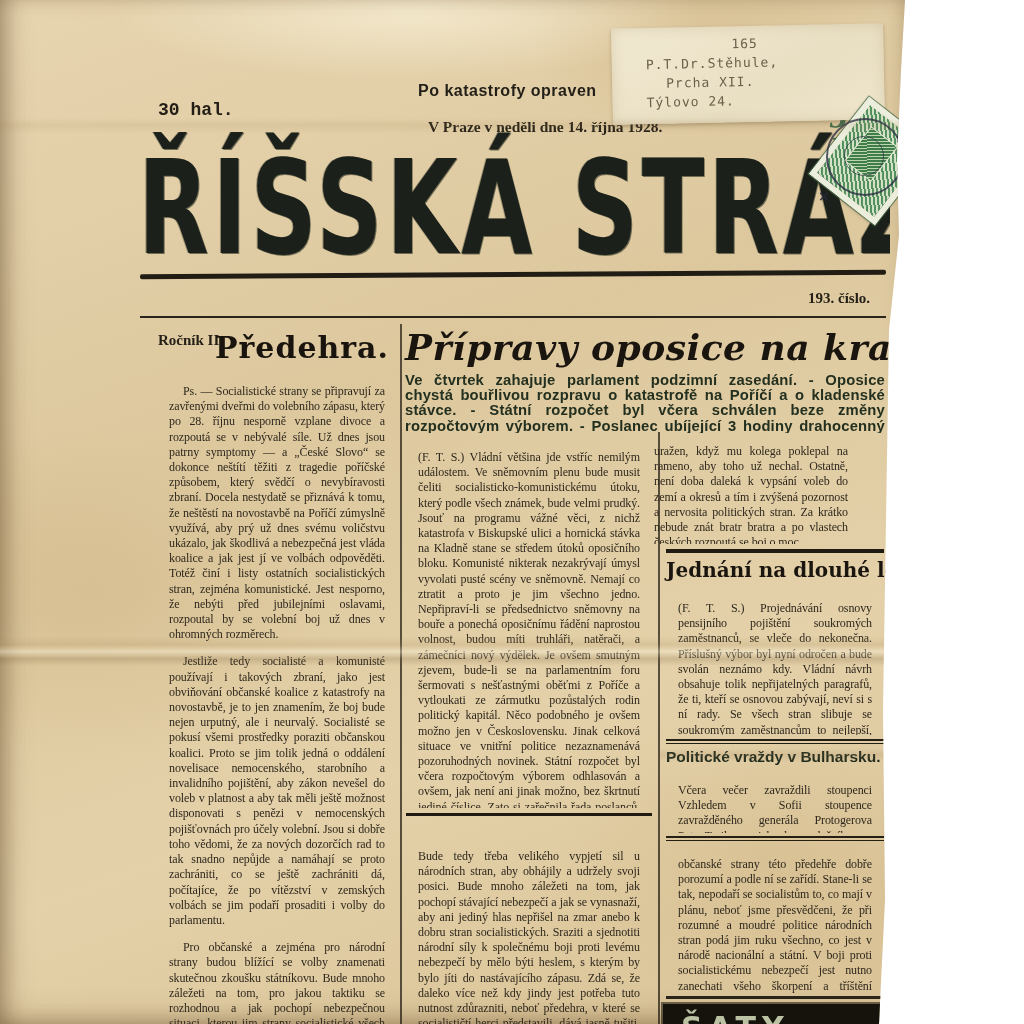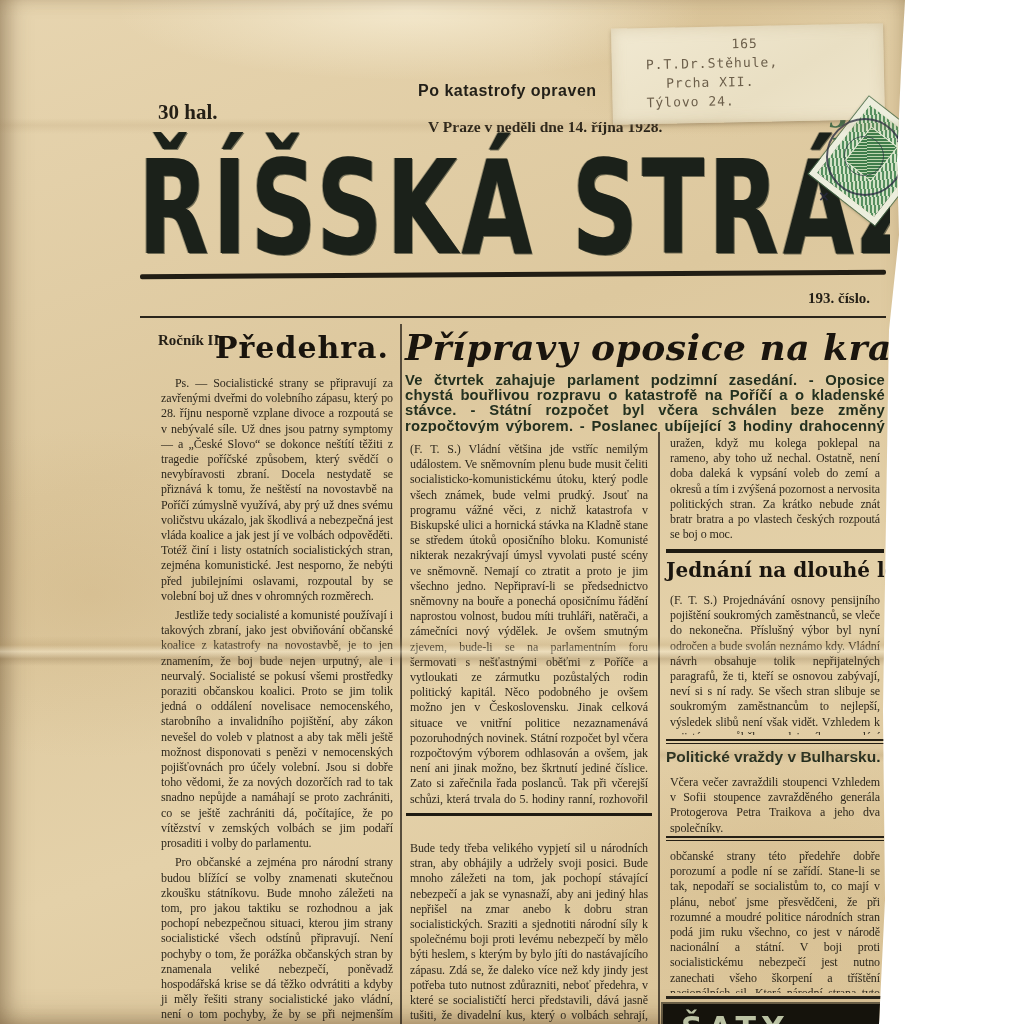--- a/index.html
+++ b/index.html
@@ -14,21 +14,21 @@
       radial-gradient(420px 100px at 45% 1%, rgba(246,236,210,0.85), rgba(246,236,210,0) 70%),
       radial-gradient(260px 140px at 78% 4%, rgba(205,178,128,0.45), rgba(205,178,128,0) 70%),
       radial-gradient(340px 220px at 10% 58%, rgba(196,166,114,0.30), rgba(196,166,114,0) 75%),
       radial-gradient(300px 180px at 85% 85%, rgba(200,172,120,0.28), rgba(200,172,120,0) 75%),
       linear-gradient(160deg,#e7d5b0 0%,#ddc89e 38%,#e4d1a9 68%,#d9c296 100%);
     clip-path:polygon(0 0,905px 0,901px 70px,897px 160px,899px 235px,889px 330px,886px 520px,883px 710px,885px 900px,879px 1024px,0 1024px);
     box-shadow:inset 16px 0 26px -12px rgba(92,70,40,0.55), inset -14px 0 22px -10px rgba(120,92,52,0.40), inset 0 -18px 30px -16px rgba(110,85,48,0.45);
   }
   .crease-h{position:absolute;left:0;width:905px;pointer-events:none;}
   .blk{position:absolute;}
-  .price-left{font-family:Liberation Serif, serif;font-weight:bold;font-size:21px;color:#241f16;}
+  .price-left{font-family:Liberation Mono, monospace;font-weight:bold;font-size:18px;color:#241f16;}
   .confisc{font-family:"Liberation Sans",sans-serif;font-weight:bold;font-size:16px;letter-spacing:0.5px;color:#221f18;}
   .dateline{font-family:"Liberation Serif",serif;font-weight:bold;font-size:15.5px;color:#241f16;}
   .price-right{font-family:"DejaVu Serif",serif;font-style:italic;font-weight:bold;font-size:27px;color:#3e6b4b;transform:rotate(-4deg);}
   .addr-label{
     position:absolute;left:612px;top:26px;width:272px;height:96px;
     background:linear-gradient(150deg,#f1e9d2,#e9dfc3 60%,#efe6cc);
     transform:rotate(-1.2deg);
     box-shadow:0 2px 4px rgba(90,70,40,0.35), inset 0 0 14px rgba(190,170,130,0.4);
     font-family:"DejaVu Sans Mono",monospace;font-size:13px;line-height:19px;color:#6c5f4b;
     padding:8px 0 0 34px;box-sizing:border-box;letter-spacing:1px;
@@ -45,21 +45,21 @@
   .rule-med{position:absolute;background:#2a251b;height:2px;}
   .volume{font-family:"Liberation Serif",serif;font-weight:bold;font-size:15px;color:#241f16;margin-top:44px;}
   .subtitle{font-family:"Liberation Serif",serif;font-weight:bold;font-size:20px;letter-spacing:0.5px;color:#201b13;}
   .issue{font-family:"Liberation Serif",serif;font-weight:bold;font-size:15px;color:#241f16;}
   .col-rule{position:absolute;width:2px;background:rgba(40,34,24,0.75);}
   .art-title{font-family:"DejaVu Serif",serif;font-weight:bold;font-size:30px;letter-spacing:1px;color:#19140d;text-align:center;}
   .body-txt{
     font-family:"Liberation Serif",serif;font-size:12px;line-height:15.2px;
     color:#2e281d;text-align:justify;letter-spacing:-0.1px;overflow:hidden;
   }
-  .body-txt p{margin:4px;text-indent:14px;}
+  .body-txt p{margin:12px;text-indent:14px;}
   .body-txt p.noindent{text-indent:0;}
   .main-headline{
     font-family:"DejaVu Serif",serif;font-style:italic;font-weight:bold;
     font-size:36px;letter-spacing:0.5px;color:#1a150e;white-space:nowrap;
   }
   .subhead{
     font-family:"Liberation Sans",sans-serif;font-weight:bold;font-size:14.8px;line-height:15.2px;
     color:#23301f;text-align:justify;text-align-last:justify;letter-spacing:0.2px;overflow:hidden;
   }
   .sec-title-serif{font-family:"DejaVu Serif",serif;font-weight:bold;font-size:20px;color:#1a150e;white-space:nowrap;}
@@ -127,21 +127,21 @@
   <div class="blk subhead" style="left:405px;top:373px;width:480px;height:60px;">Ve čtvrtek zahajuje parlament podzimní zasedání. - Oposice chystá bouřlivou rozpravu o katastrofě na Poříčí a o kladenské stávce. - Státní rozpočet byl včera schválen beze změny rozpočtovým výborem. - Poslanec ubíjející 3 hodiny drahocenný čas.</div>
 
   <div class="blk body-txt" style="left:406px;top:438px;width:246px;height:370px;">
     <p class="noindent">(F. T. S.) Vládní většina jde vstříc nemilým událostem. Ve sněmovním plenu bude musit čeliti socialisticko-komunistickému útoku, který podle všech známek, bude velmi prudký. Jsouť na programu vážné věci, z nichž katastrofa v Biskupské ulici a hornická stávka na Kladně stane se středem útoků oposičního bloku. Komunisté nikterak nezakrývají úmysl vyvolati pusté scény ve sněmovně. Nemají co ztratit a proto je jim všechno jedno. Nepřipraví-li se předsednictvo sněmovny na bouře a ponechá oposičnímu řádění naprostou volnost, budou míti truhláři, natěrači, a zámečníci nový výdělek. Je ovšem smutným zjevem, bude-li se na parlamentním foru šermovati s nešťastnými oběťmi z Poříče a vytloukati ze zármutku pozůstalých rodin politický kapitál. Něco podobného je ovšem možno jen v Československu. Jinak celková situace ve vnitřní politice nezaznamenává pozoruhodných novinek. Státní rozpočet byl včera rozpočtovým výborem odhlasován a ovšem, jak není ani jinak možno, bez škrtnutí jediné číslice. Zato si zařečnila řada poslanců. Tak při včerejší schůzi, která trvala do 5. hodiny ranní, rozhovořil se n. r. soc. posl. Bergman tak mohutně, že po 3 hodinách nevěděl ještě, má-li přestat, nebo jíti spát. A byl velmi</p>
   </div>
   <div class="divider-thick" style="left:406px;top:813px;width:246px;height:3px;"></div>
   <div class="blk body-txt" style="left:406px;top:837px;width:246px;height:201px;">
     <p class="noindent">Bude tedy třeba velikého vypjetí sil u národních stran, aby obhájily a udržely svoji posici. Bude mnoho záležeti na tom, jak pochopí stávající nebezpečí a jak se vynasnaží, aby ani jediný hlas nepřišel na zmar anebo k dobru stran socialistických. Sraziti a sjednotiti národní síly k společnému boji proti levému nebezpečí by mělo býti heslem, s kterým by bylo jíti do nastávajícího zápasu. Zdá se, že daleko více než kdy jindy jest potřeba tuto nutnost zdůrazniti, neboť předehra, v které se socialističtí herci představili, dává jasně tušiti, že divadelní kus, který o volbách sehrají, bude se vyznačovati bezohledností a bru-</p>
   </div>
 
-  <div class="blk body-txt" style="left:666px;top:432px;width:218px;height:112px;">
+  <div class="blk body-txt" style="left:642px;top:432px;width:218px;height:112px;">
     <p class="noindent">uražen, když mu kolega poklepal na rameno, aby toho už nechal. Ostatně, není doba daleká k vypsání voleb do zemí a okresů a tím i zvýšená pozornost a nervosita politických stran. Za krátko nebude znát bratr bratra a po vlastech českých rozpoutá se boj o moc.</p>
   </div>
   <div class="divider-thick" style="left:666px;top:549px;width:218px;"></div>
   <div class="blk sec-title-serif" style="left:666px;top:558px;">Jednání na dlouhé lokte.</div>
   <div class="blk body-txt" style="left:666px;top:589px;width:218px;height:146px;">
     <p class="noindent">(F. T. S.) Projednávání osnovy pensijního pojištění soukromých zaměstnanců, se vleče do nekonečna. Příslušný výbor byl nyní odročen a bude svolán neznámo kdy. Vládní návrh obsahuje tolik nepřijatelných paragrafů, že ti, kteří se osnovou zabývají, neví si s ní rady. Se všech stran slibuje se soukromým zaměstnancům to nejlepší, výsledek slibů není však vidět. Vzhledem k nejistému průběhu podzimního zasedání sněmovny, vzdávají se pojištěnci jakékoli naděje na skoncování zákona do konce t. r. S takovou politikou žene se voda na mlýn pouze komunistům.</p>
   </div>
   <div class="divider-double" style="left:666px;top:739px;width:218px;"></div>
   <div class="blk sec-title-sans" style="left:666px;top:748px;">Politické vraždy v Bulharsku.</div>
   <div class="blk body-txt" style="left:666px;top:771px;width:218px;height:62px;">

